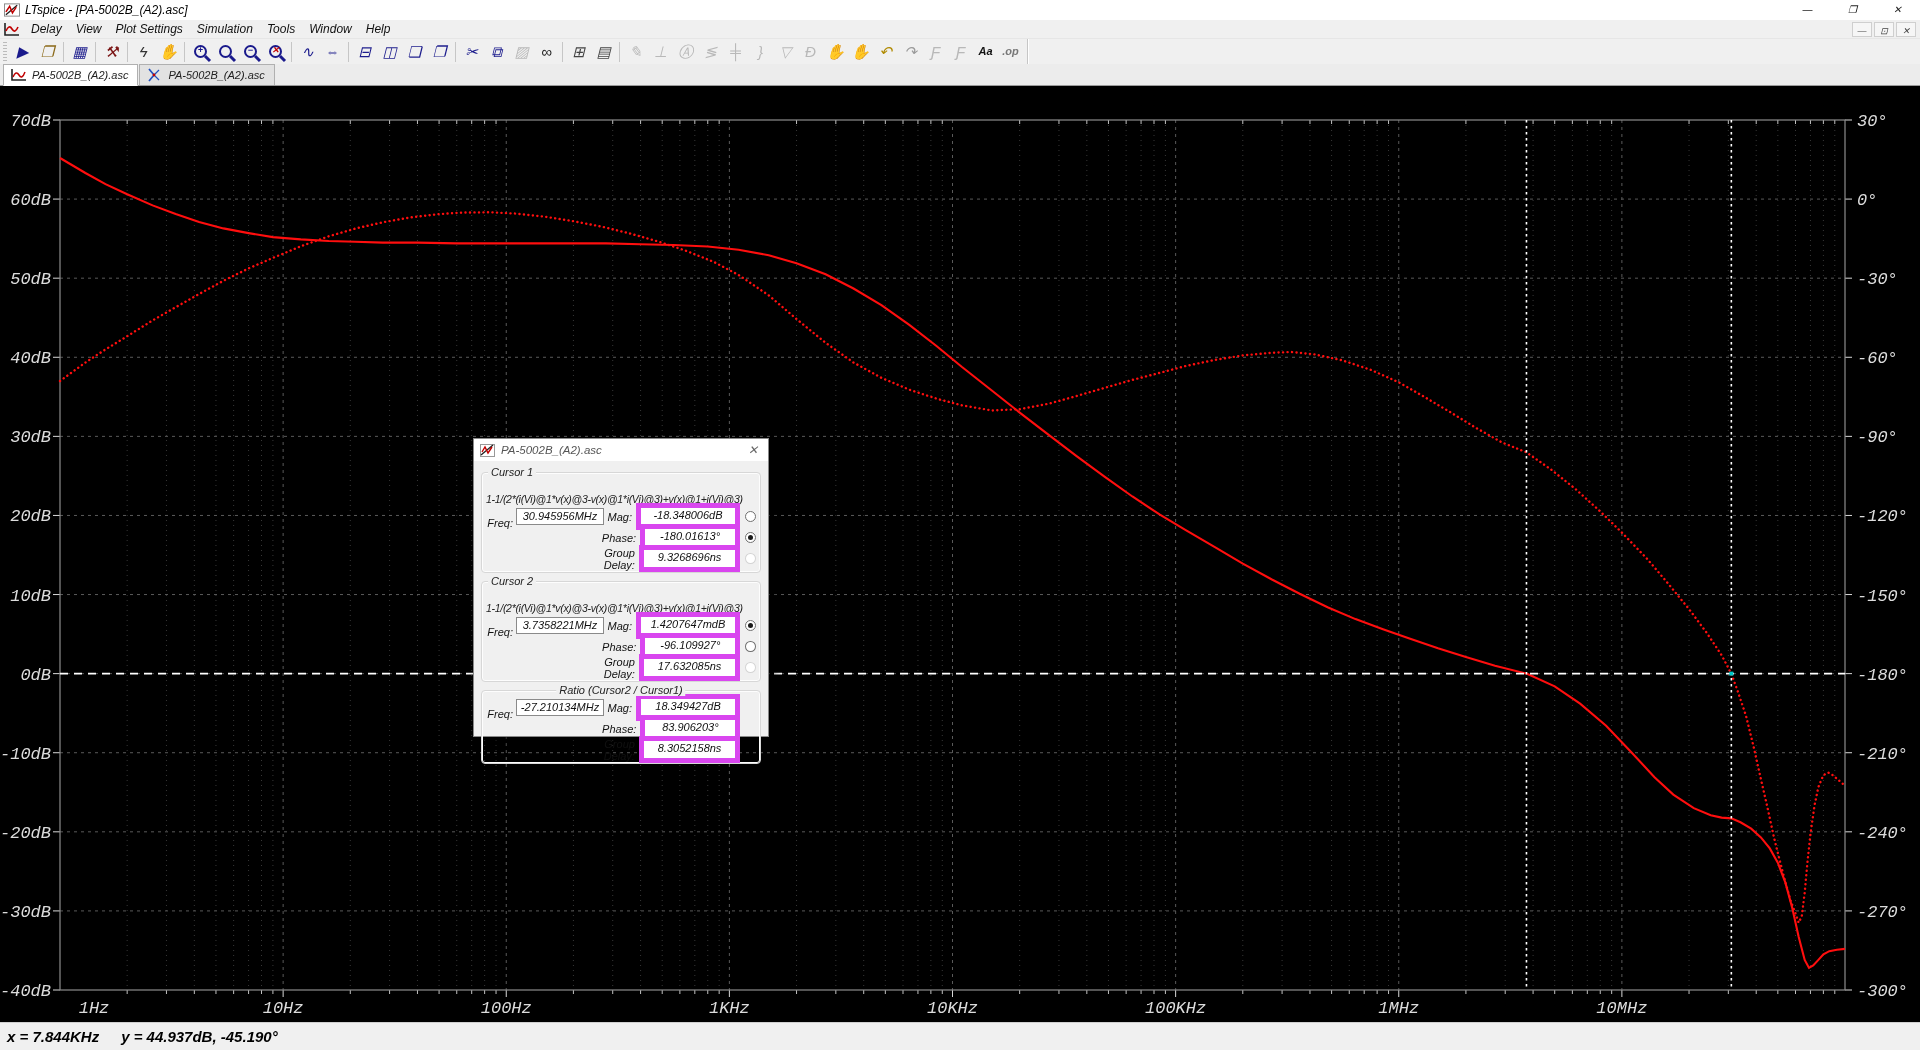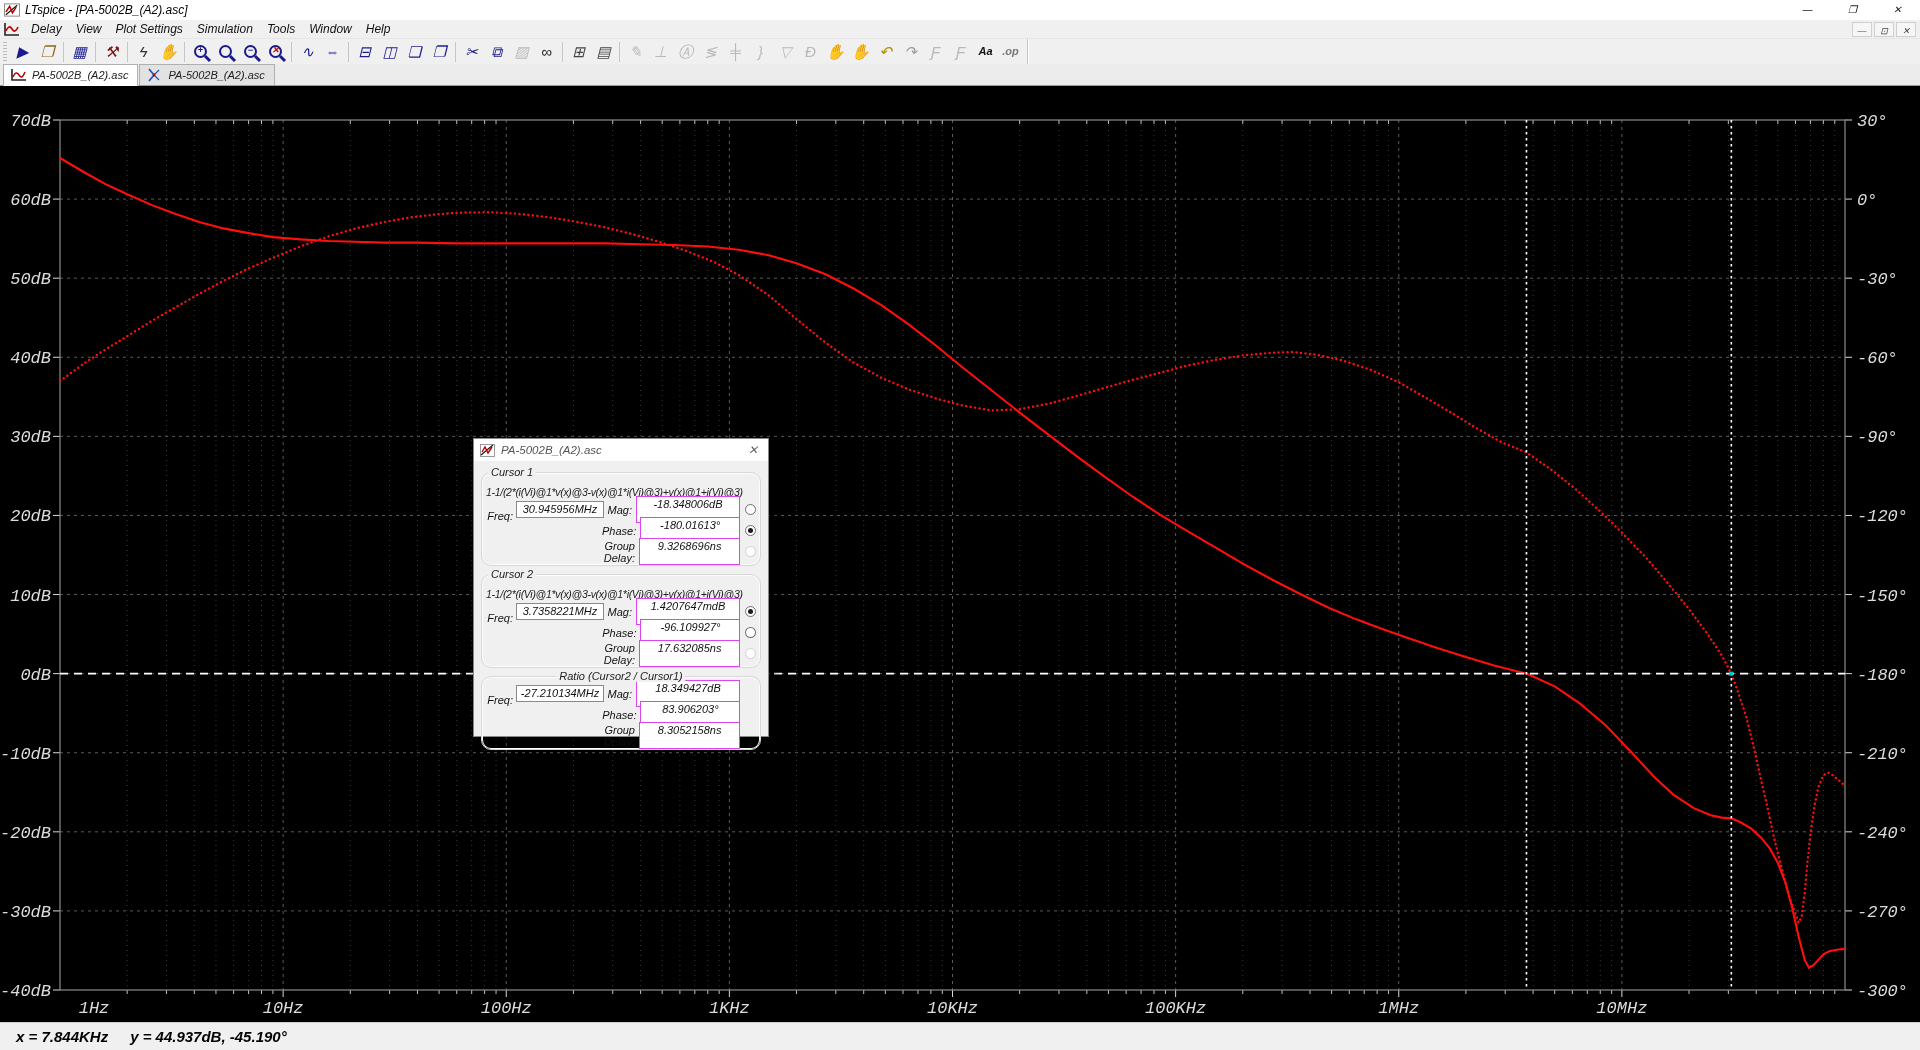--- a/index.html
+++ b/index.html
@@ -61,44 +61,44 @@
 
   
   #dlg { position:absolute; left:473px; top:352px; width:296px; height:299px;
     background:#f0f0f0; border:1px solid #898989; z-index:10;
     box-shadow:4px 4px 10px rgba(0,0,0,.6); font-size:11px; color:#111; }
   #dlg-title { height:22px; background:#ffffff; display:flex; align-items:center; padding:0 6px; }
   #dlg-title .dicon { width:15px; height:13px; margin-right:6px; }
   #dlg-title .dtxt { color:#555; font-size:11.5px; }
   #dlg-title .dclose { margin-left:auto; color:#666; font-size:12px; width:18px; text-align:center; }
   #dlg-groups { padding:3px 7px 0 7px; }
-  .grp { position:relative; border:1px solid #d7d7d7; border-radius:10px; margin-top:8px;
-    padding:13px 4px 3px 4px; box-shadow:inset 0 0 0 1px #fdfdfd; }
+  .grp { position:relative; border:1px solid #d7d7d7; border-radius:4px; margin-top:8px;
+    padding:20px 4px 3px 4px; box-shadow:inset 0 0 0 1px #fdfdfd; }
   .grp-label { position:absolute; top:-7px; left:6px; background:#f0f0f0; padding:0 3px;
     font-size:11px; color:#222; white-space:nowrap; }
   .grp-label.center { left:50%; transform:translateX(-50%); }
   .expr { font-size:10.5px; color:#222; white-space:nowrap; overflow:hidden; height:13px;
     letter-spacing:-0.3px; }
   .drow { display:flex; align-items:center; height:21px; }
   .flab { width:30px; text-align:right; padding-right:3px;margin-top:12px; }
   .fbox { width:88px; height:17px; background:#fff; border:1px solid #8a8a8a;
     text-align:center; line-height:15px; font-size:11px; }
   .rlab { flex:1; text-align:right; padding-right:4px; }
-  .vbox { width:104px; height:27px; background:#fff; border:1px solid #d946ef;
+  .vbox { width:104px; height:27px; background:#fff; border:5px solid #d946ef;
     text-align:center; line-height:15px; font-size:11px; }
   .radio { width:11px; height:11px; border:1px solid #707070; border-radius:50%;
     background:#fff; margin-left:5px; }
   .radio.on::after { content:""; display:block; width:5px; height:5px; margin:2px;
     border-radius:50%; background:#1b1b1b; }
   .radio.dim { border-color:#d4d4d4; }
   .radio.none { visibility:hidden; }
 
   .statusbar { position:absolute; left:0; top:1022px; width:1920px; height:28px;
     background:#f0f0f0; border-top:1px solid #d0d0d0; display:flex; align-items:center;
-    font-size:15px; font-weight:bold; color:#000; padding-left:16px; }
+    font-size:15px; font-weight:bold; color:#000; padding-left:7px; }
   .statusbar .sy { margin-left:22px; }
 </style>
 </head>
 <body>
 
 <div id="app">
 
   <div class="titlebar">
     <svg class="appicon" viewBox="0 0 17 14">
       <rect x="0.5" y="0.5" width="16" height="13" fill="#fff" stroke="#888"></rect>

